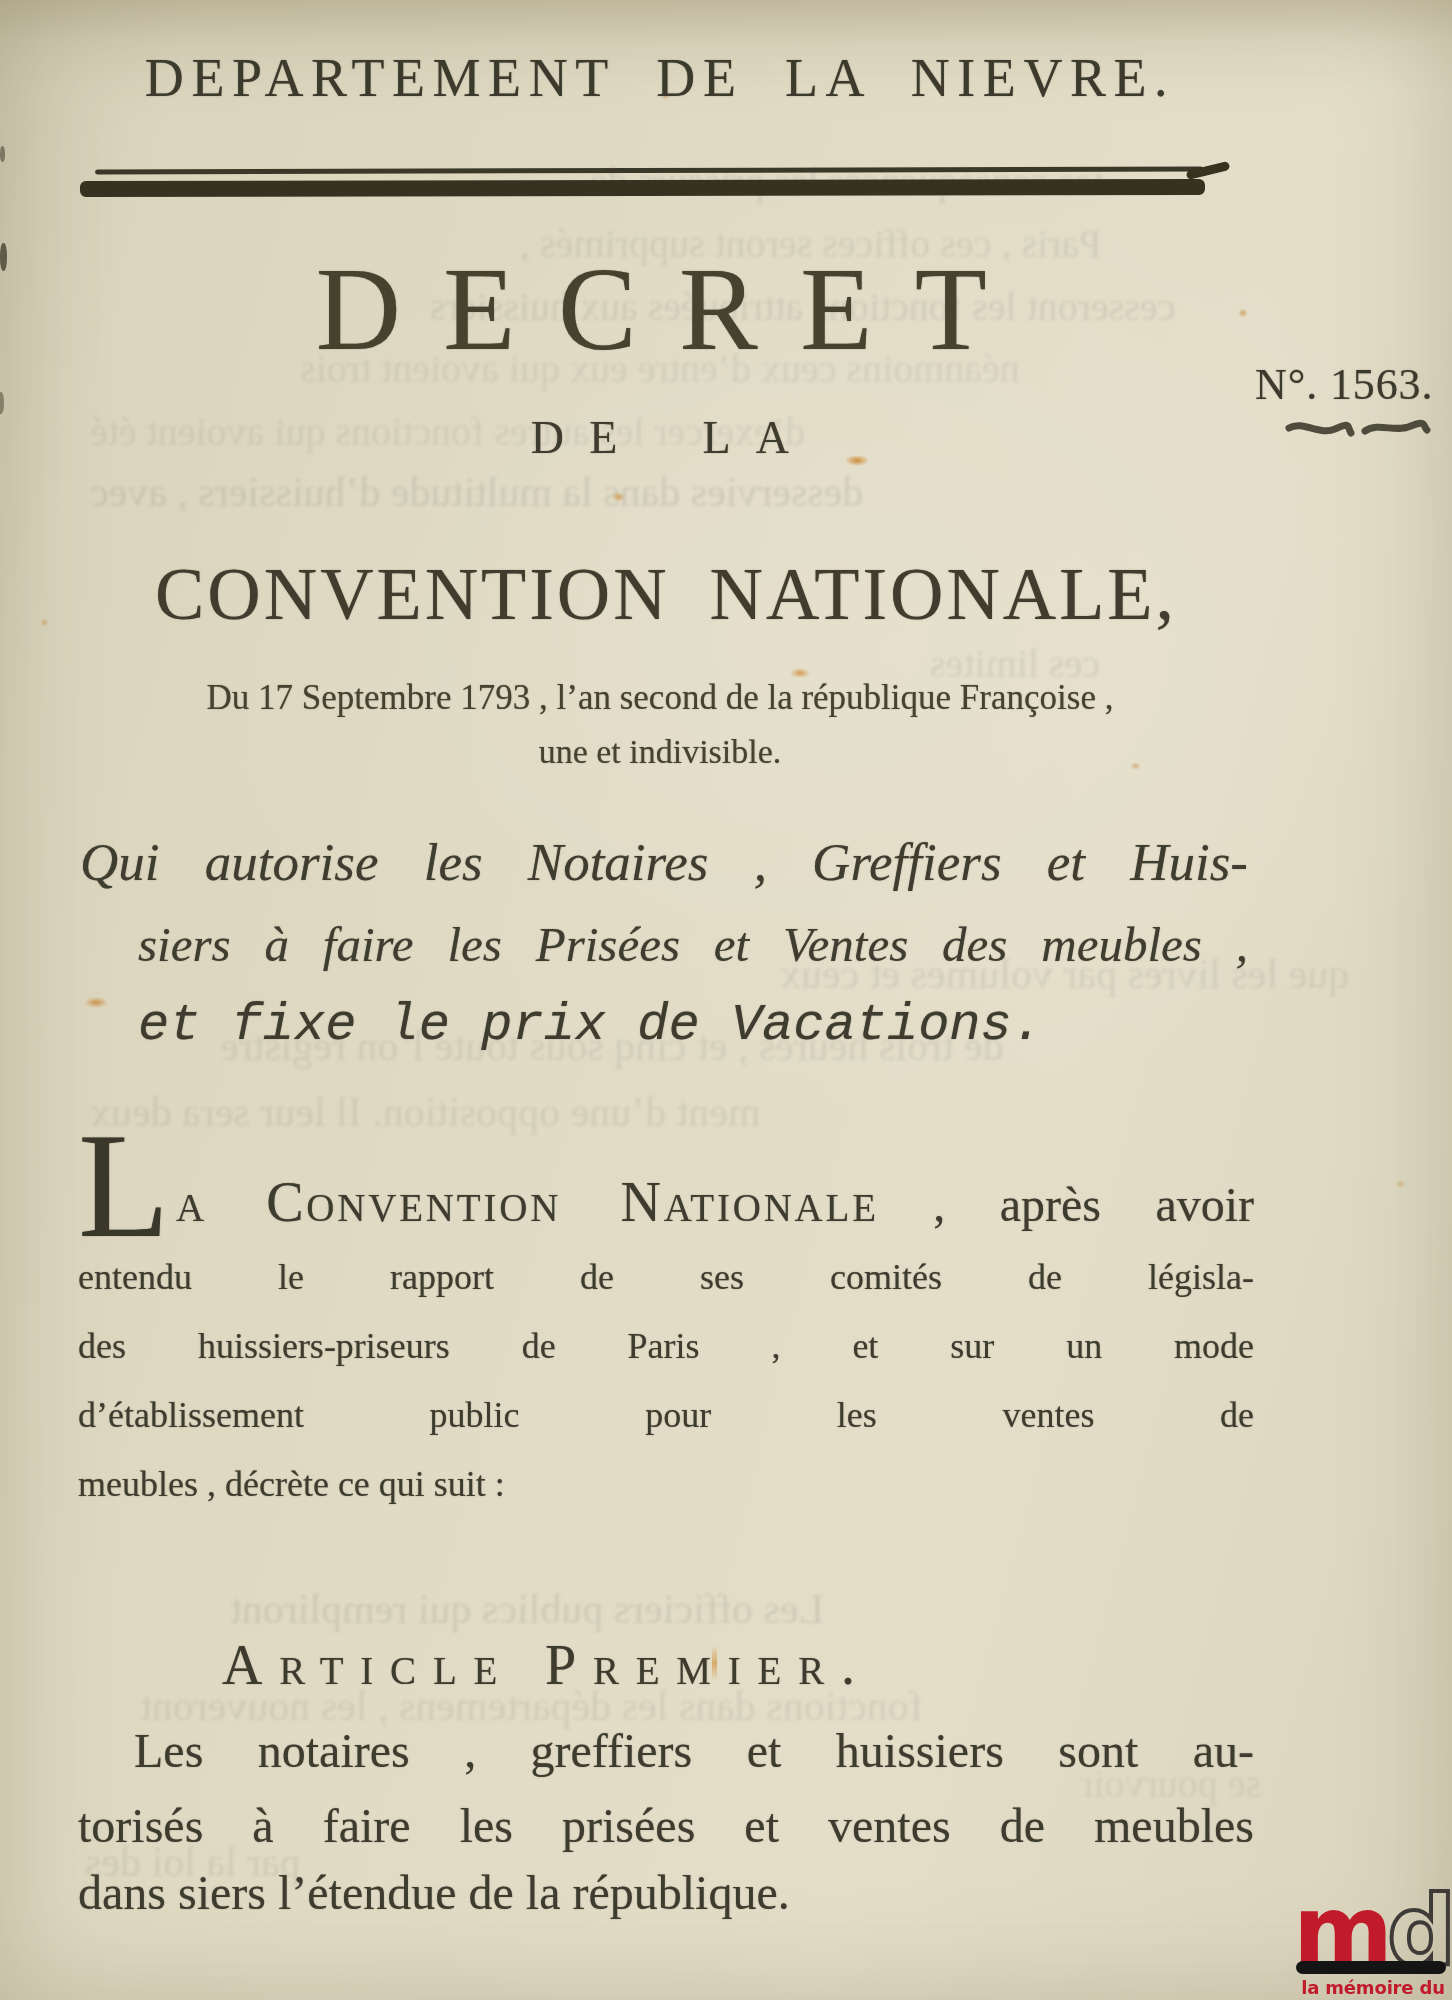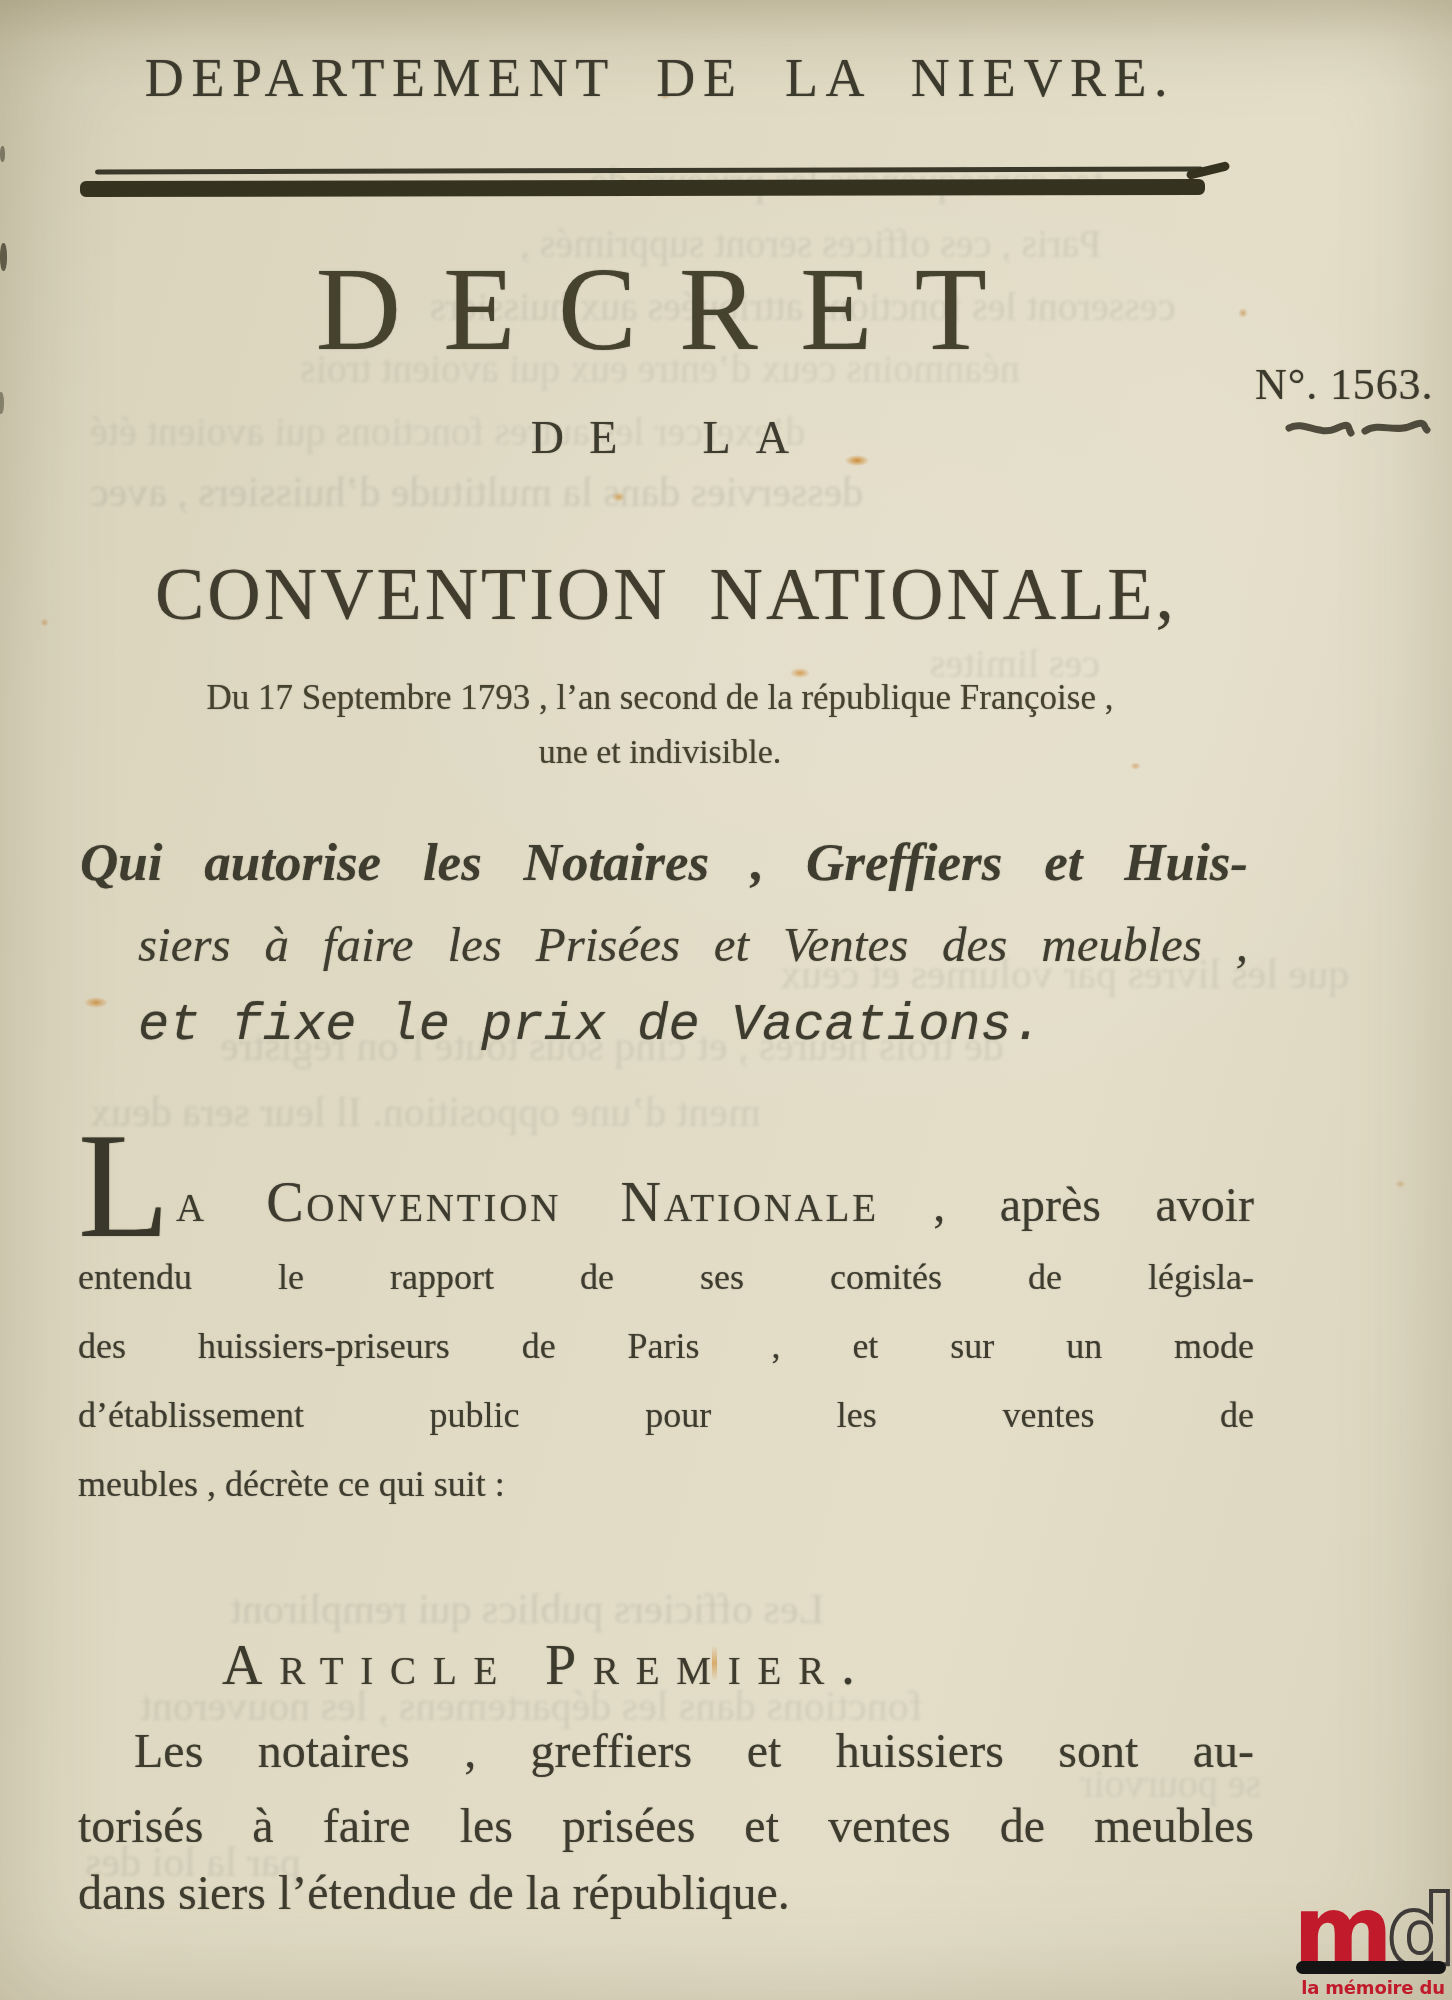--- a/index.html
+++ b/index.html
@@ -34,21 +34,21 @@
   .numero { top:362px; left:1255px; font-size:44px; letter-spacing:0.02em; color:#3c3a2d; }
   .flourish { position:absolute; left:1285px; top:418px; }
   .dela { top:414px; left:300px; width:745px; text-align:center;
           font-size:46px; letter-spacing:0.55em; word-spacing:0.5em; color:#3e3c2f; }
   .convention { top:556px; left:76px; width:1180px; text-align:center;
           font-size:74px; letter-spacing:0.04em; word-spacing:0.25em; color:#403d2e; }
   .dateline  { top:680px; left:80px; width:1160px; text-align:center; font-size:35px; color:#45432f; }
   .dateline2 { top:734px; left:80px; width:1160px; text-align:center; font-size:34px; color:#45432f; }
 
   .sum { font-style:italic; color:#3f3d2f; }
-  .sum1 { top:832px; left:80px;  width:1168px; font-size:53px;font-weight:bold; }
+  .sum1 { top:832px; left:80px;  width:1168px; font-size:53px; }
   .sum2 { top:916px; left:138px; width:1110px; font-size:49px; }
   .sum3 { position:absolute; top:996px; left:138px; font-size:52px; font-style:italic;
           white-space:nowrap; text-shadow:0 0 1.2px rgba(58,56,44,0.55);font-family:Liberation Mono, monospace; }
 
   .initial { top:1110px; left:78px; font-size:150px; line-height:1; color:#3a382a; }
   .bline1 { top:1170px; left:176px; width:1078px; font-size:48px; }
   .sc { font-variant:small-caps; font-size:56px; letter-spacing:0.05em;margin-top:36px; }
   .p1 { position:absolute; top:1243px; left:78px; width:1176px; }
   .p1 .jline { position:relative; font-size:36px; line-height:69px; }
   .p2l1 { top:1723px; left:134px; width:1120px; font-size:48px; }

